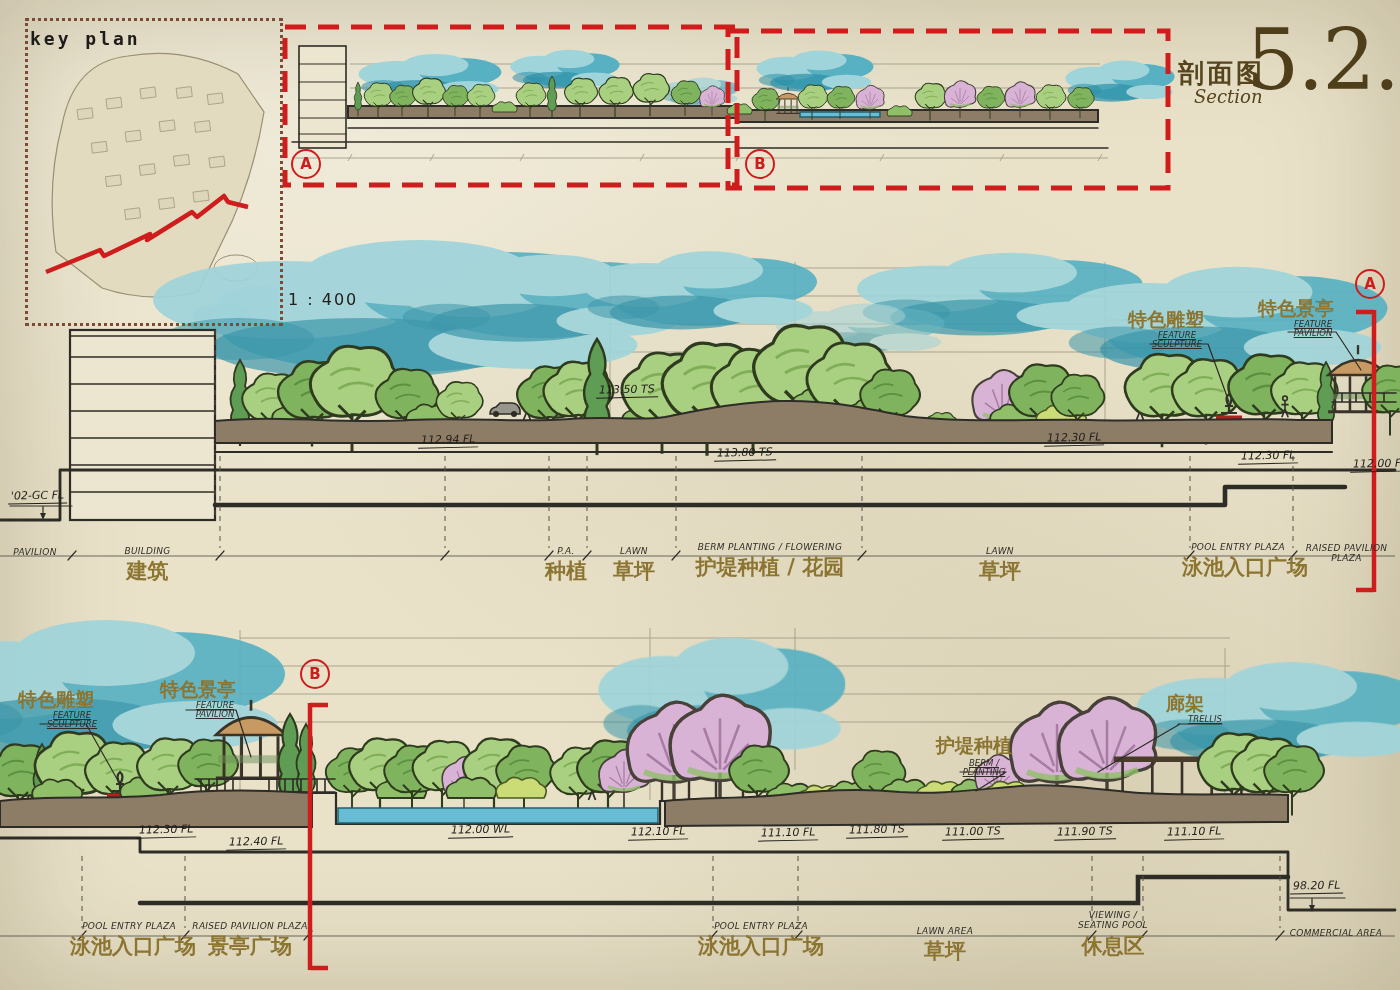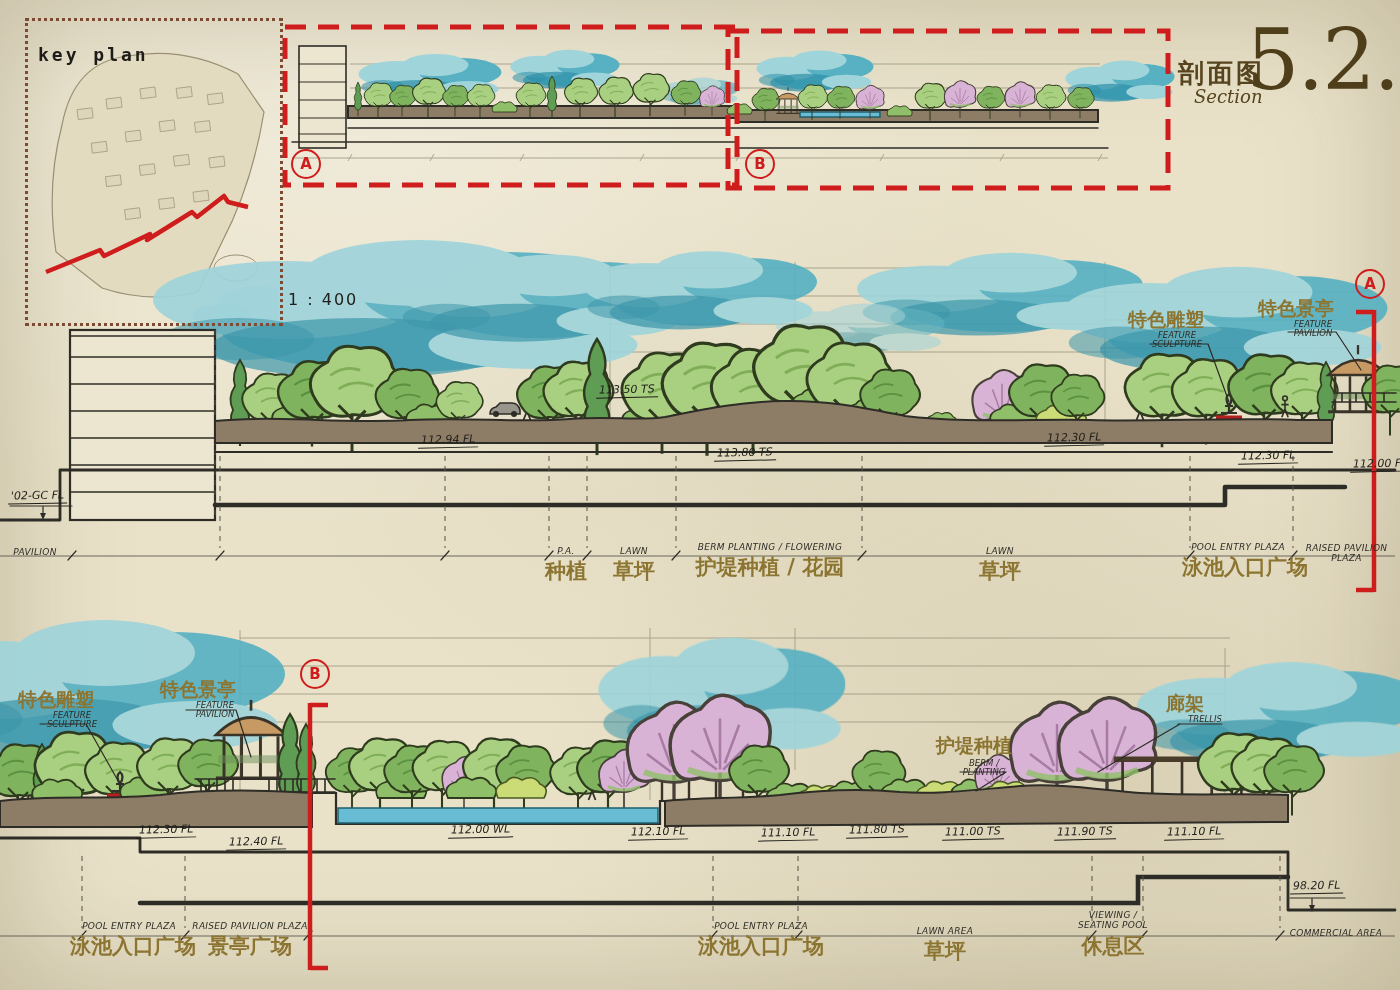--- a/index.html
+++ b/index.html
@@ -19,32 +19,32 @@
   .gl{stroke:#a29d89;stroke-width:.9;fill:none;}
   .dash{stroke:#55524a;stroke-width:1;stroke-dasharray:5 5;fill:none;}
   .red{stroke:#cf1d1d;fill:none;}
   .ground{fill:#8d7d66;stroke:#2e2c26;stroke-width:2;}
   .paper{fill:#ece5cf;}
   .water{fill:#68bdd5;stroke:#20606f;stroke-width:1.5;}
   .s1{fill:#9fd4da}.s2{fill:#58b1c2}.s3{fill:#2e90a8}
   
   .txt{position:absolute;z-index:3;}
   .keyplan-box{position:absolute;left:25px;top:18px;width:252px;height:302px;border:3px dotted #7d4a33;z-index:2;}
-  .kp-label{left:38px;top:30px;font:bold 18px/1 "DejaVu Sans Mono",monospace;color:#1e1c18;letter-spacing:3px;margin-top:16px;}
+  .kp-label{left:30px;top:30px;font:bold 18px/1 "DejaVu Sans Mono",monospace;color:#1e1c18;letter-spacing:3px;}
   .title-zh{left:1178px;top:60px;font:bold 26px/1 "DejaVu Sans",sans-serif;color:#55441e;letter-spacing:3px;}
   .title-en{left:1194px;top:88px;font:italic 18px/1 "DejaVu Serif",serif;color:#55441e;}
   .title-num{left:1246px;top:18px;font:84px/1 "DejaVu Serif",serif;color:#4f3e1a;letter-spacing:-2px;}
   .scale{left:288px;top:292px;font:16px/1 "DejaVu Sans",sans-serif;color:#22201b;letter-spacing:2px;}
   .marker{position:absolute;z-index:4;width:26px;height:26px;border:2.5px solid #cf1d1d;border-radius:50%;
           color:#cf1d1d;font:600 15px/26px "DejaVu Sans",sans-serif;text-align:center;}
   .zone{position:absolute;z-index:3;text-align:center;}
   .zone .en{display:block;font:italic 9px/1.15 "DejaVu Sans",sans-serif;color:#2f2d27;letter-spacing:.3px;}
   .zone .zh{display:block;font:bold 21px/1.2 "DejaVu Sans",sans-serif;color:#8c7431;margin-top:3px;white-space:nowrap;}
   .co-zh{font:bold 19px/1 "DejaVu Sans",sans-serif;color:#8c7431;white-space:nowrap;}
-  .co-en{font:italic 8.5px/1.1 "DejaVu Sans",sans-serif;color:#2f2d27;text-align:center;}
+  .co-en{font:italic 8.5px/1.1 "DejaVu Sans",sans-serif;color:#2f2d27;text-align:center;text-decoration:underline;}
   .elev{position:absolute;z-index:3;font:italic 11px/1 "DejaVu Sans",sans-serif;color:#1f1e19;
         border-bottom:1.5px solid #1f1e19;padding:0 3px 2px 3px;transform:rotate(-1.2deg);white-space:nowrap;}
 </style>
 </head>
 <body>
 
 <div id="canvas">
 
 <svg width="1400" height="990" viewBox="0 0 1400 990">
   <defs>
@@ -370,20 +370,24 @@
 <div class="elev" style="left:846px;top:824px">111.80 TS</div>
 <div class="elev" style="left:942px;top:826px">111.00 TS</div>
 <div class="elev" style="left:1054px;top:826px">111.90 TS</div>
 <div class="elev" style="left:1164px;top:826px">111.10 FL</div>
 <div class="elev" style="left:1290px;top:880px">98.20 FL</div>
 
 <div class="zone" style="left:0px;top:547px;width:70px">
       <span class="en">PAVILION</span>
       <span class="zh"></span>
     </div>
+<div class="zone" style="left:75px;top:546px;width:145px">
+      <span class="en">BUILDING</span>
+      <span class="zh">建筑</span>
+    </div>
 <div class="zone" style="left:540px;top:546px;width:52px">
       <span class="en">P.A.</span>
       <span class="zh">种植</span>
     </div>
 <div class="zone" style="left:590px;top:546px;width:88px">
       <span class="en">LAWN</span>
       <span class="zh">草坪</span>
     </div>
 <div class="zone" style="left:678px;top:542px;width:184px">
       <span class="en">BERM PLANTING / FLOWERING</span>

